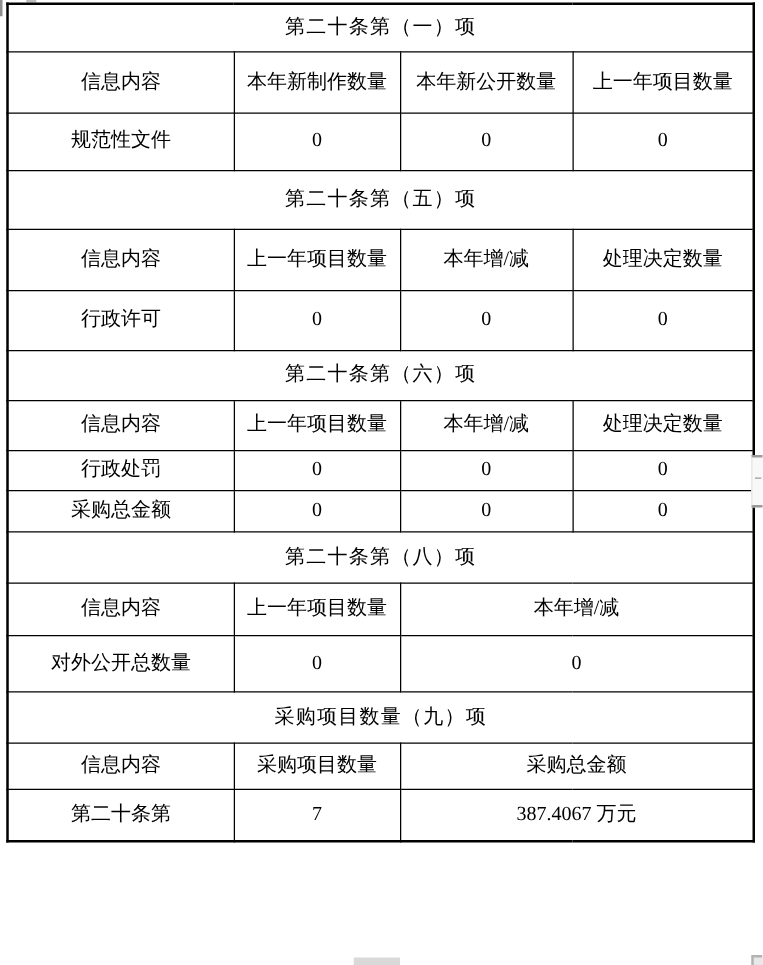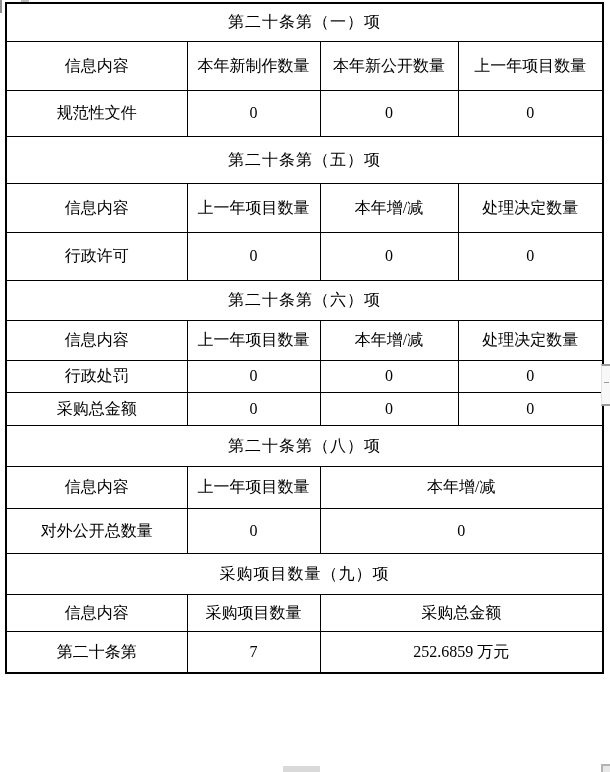--- a/index.html
+++ b/index.html
@@ -133,21 +133,21 @@
       <td colspan="4" class="title-cell">采购项目数量（九）项</td>
     </tr>
     <tr class="rh37">
       <td>信息内容</td>
       <td>采购项目数量</td>
       <td colspan="2">采购总金额</td>
     </tr>
     <tr class="rh42">
       <td>第二十条第</td>
       <td>7</td>
-      <td colspan="2">252.6859 万元</td>
+      <td colspan="2">387.4067 万元</td>
     </tr>
   </tbody>
 </table>
 
 <div class="v-thumb">
   <div class="grip"></div>
 </div>
 <div class="h-thumb"></div>
 <div class="corner-mark"></div>
 

